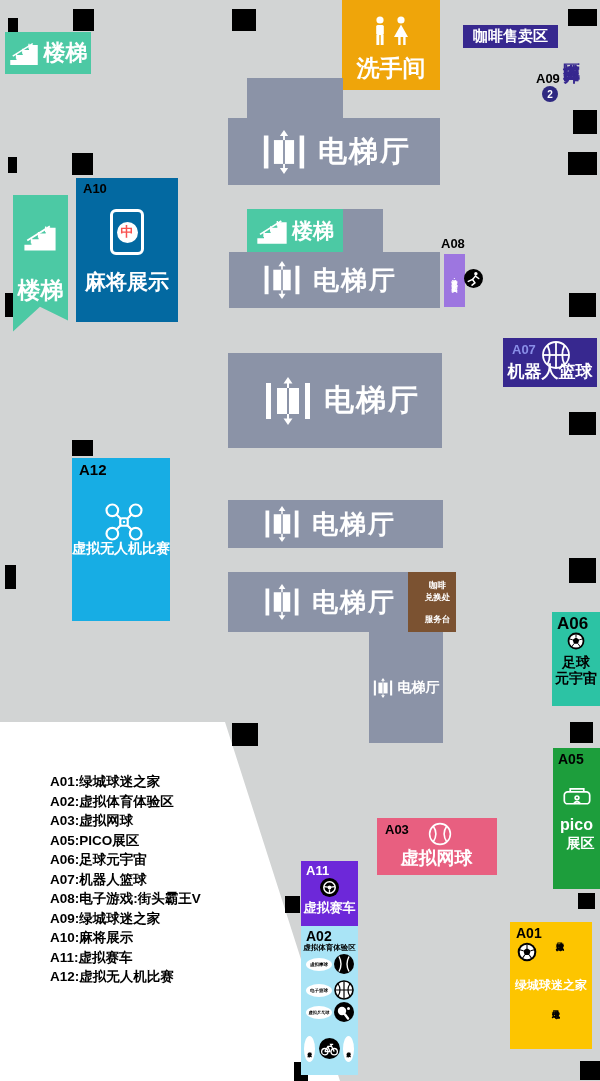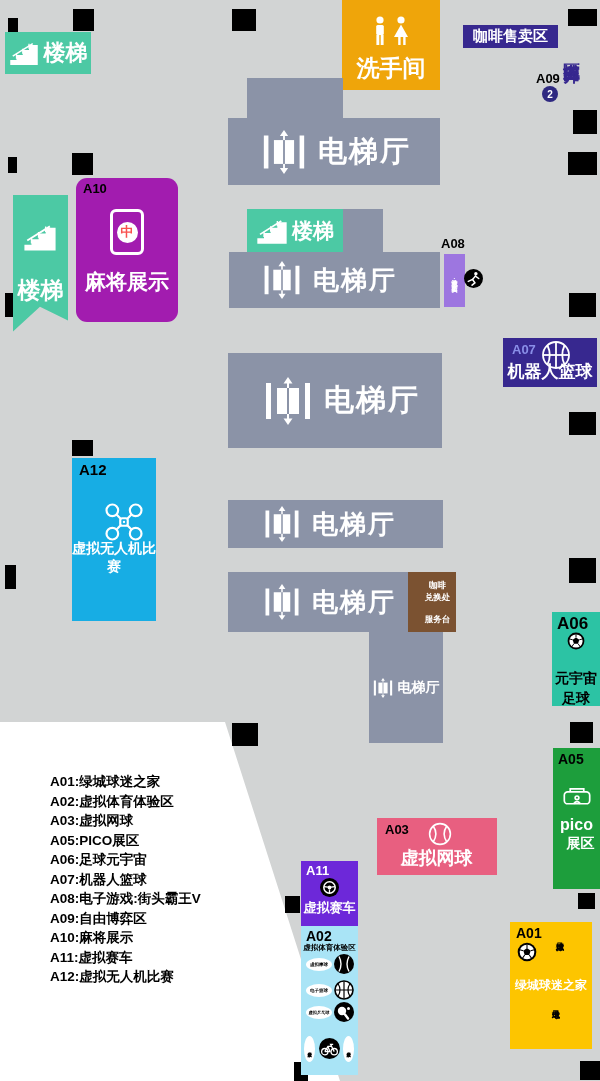--- a/index.html
+++ b/index.html
@@ -160,21 +160,21 @@
           <rect x="25" y="11" width="10" height="26"></rect>
         <path d="M24 0 l-4.5 6.5 h9 z"></path>
           <path d="M24 48 l-4.5 -6.5 h9 z"></path>
         <rect x="23" y="4" width="2" height="7"></rect>
           <rect x="23" y="37" width="2" height="7"></rect>
       </svg>
       <span class="hall-label" style="font-size:30px;">电梯厅</span>
     </div>
   </div>
 
-  <div class="abs" style="left:72px;top:458px;width:84px;height:163px;background:#17ade4;">
+  <div class="abs" style="left:72px;top:458px;width:98px;height:163px;background:#17ade4;">
     <div class="code" style="position:absolute;left:7px;top:3px;font-size:15px;">A12</div>
     <svg width="40" height="40" viewBox="0 0 48 48" style="position:absolute;left:32px;top:44px;" fill="none" stroke="#fff" stroke-width="2.6">
       <circle cx="10" cy="10" r="7"></circle>
         <circle cx="38" cy="10" r="7"></circle>
         <circle cx="10" cy="38" r="7"></circle>
         <circle cx="38" cy="38" r="7"></circle>
       <path d="M14.5 14.5 L20 20 M33.5 14.5 L28 20 M14.5 33.5 L20 28 M33.5 33.5 L28 28"></path>
       <rect x="19.5" y="19.5" width="9" height="9" rx="2.5"></rect>
       <circle cx="24" cy="24" r="1.4" fill="#fff" stroke="none"></circle>
     </svg>
@@ -235,41 +235,41 @@
   <div class="abs" style="left:13px;top:195px;width:55px;height:138px;background:#4cc9a4;
        clip-path:polygon(0 0,100% 0,100% 91%,49% 81%,0 99%);">
     <svg width="34" height="28" viewBox="0 0 48 38" style="position:absolute;left:10px;top:28px;">
       <path fill="#fff" d="M2 38 V30 h10 v-8 h10 v-8 h10 v-8 h14 V38 z"></path>
       <path stroke="#fff" stroke-width="2.5" fill="none" d="M6 24 L38 4"></path>
       <path stroke="#fff" stroke-width="2" fill="none" d="M12 28 v-8 M22 20 v-8 M32 12 v-8"></path>
     </svg>
     <div class="wlabel" style="position:absolute;left:0;right:0;top:80px;text-align:center;font-size:23px;">楼梯</div>
   </div>
 
-  <div class="abs" style="left:76px;top:178px;width:102px;height:144px;background:#a21caf;border-radius:11px;">
+  <div class="abs" style="left:76px;top:178px;width:102px;height:144px;background:#0369a1;">
     <div class="code" style="position:absolute;left:7px;top:3px;font-size:13px;">A10</div>
     <div style="position:absolute;left:34px;top:31px;width:28px;height:40px;border:3px solid #fff;border-radius:6px;display:flex;align-items:center;justify-content:center;">
       <div style="width:21px;height:21px;background:#fff;border-radius:50%;display:flex;align-items:center;justify-content:center;">
         <span style="color:#f8514f;font-size:13px;font-weight:bold;">中</span>
       </div>
     </div>
     <div class="wlabel" style="position:absolute;left:0;right:0;top:90px;text-align:center;font-size:21px;">麻将展示</div>
   </div>
 
   <div class="abs" style="left:552px;top:612px;width:48px;height:94px;background:#2cc3a4;">
     <div class="code" style="position:absolute;left:5px;top:2px;font-size:17px;">A06</div>
     <svg width="18" height="18" viewBox="0 0 30 30" style="position:absolute;left:15px;top:20px;">
       <circle cx="15" cy="15" r="14" fill="#000"></circle>
         <circle cx="15" cy="15" r="11" fill="#fff"></circle>
       <polygon points="15,9 20.5,13 18.4,19.5 11.6,19.5 9.5,13" fill="#000"></polygon>
       <g stroke="#000" stroke-width="1.6">
           <path d="M15 9 V4 M20.5 13 L26 11.5 M18.4 19.5 L22 24.5 M11.6 19.5 L8 24.5 M9.5 13 L4 11.5"></path>
         </g>
     </svg>
-    <div class="blabel" style="position:absolute;left:0;right:0;top:42px;text-align:center;font-size:14px;margin-top:36px;">足球</div>
+    <div class="blabel" style="position:absolute;left:0;right:0;top:42px;text-align:center;font-size:14px;">足球</div>
     <div class="blabel" style="position:absolute;left:0;right:0;top:58px;text-align:center;font-size:14px;">元宇宙</div>
   </div>
 
   <div class="abs" style="left:553px;top:748px;width:47px;height:141px;background:#1d9e3c;">
     <div class="code" style="position:absolute;left:5px;top:3px;font-size:14px;">A05</div>
     <svg width="30" height="22" viewBox="0 0 34 26" style="position:absolute;left:9px;top:38px;" fill="none" stroke="#fff" stroke-width="2">
       <rect x="2" y="7" width="30" height="14" rx="4"></rect>
       <path d="M9 7 V3.5 H25 V7"></path>
       <path d="M13 21 q4 -5 8 0"></path>
       <circle cx="17" cy="14" r="2.2"></circle>
@@ -369,18 +369,18 @@
   </div>
 
   <div class="abs" style="left:50px;top:772px;color:#000;font-weight:bold;font-size:13.5px;line-height:19.5px;">
     <div>A01:绿城球迷之家</div>
     <div>A02:虚拟体育体验区</div>
     <div>A03:虚拟网球</div>
     <div>A05:PICO展区</div>
     <div>A06:足球元宇宙</div>
     <div>A07:机器人篮球</div>
     <div>A08:电子游戏:街头霸王V</div>
-    <div>A09:自由博弈区</div>
+    <div>A09:绿城球迷之家</div>
     <div>A10:麻将展示</div>
     <div>A11:虚拟赛车</div>
     <div>A12:虚拟无人机比赛</div>
   </div>
 </div>
 
 </body></html>

